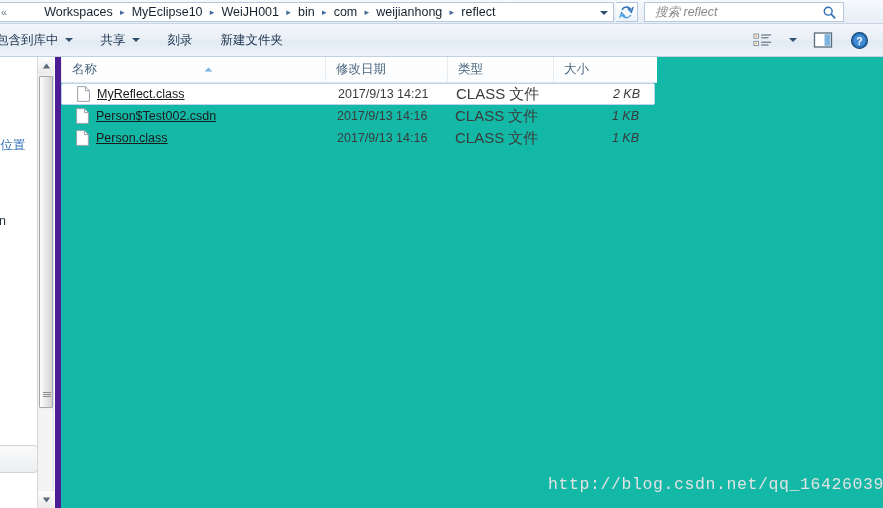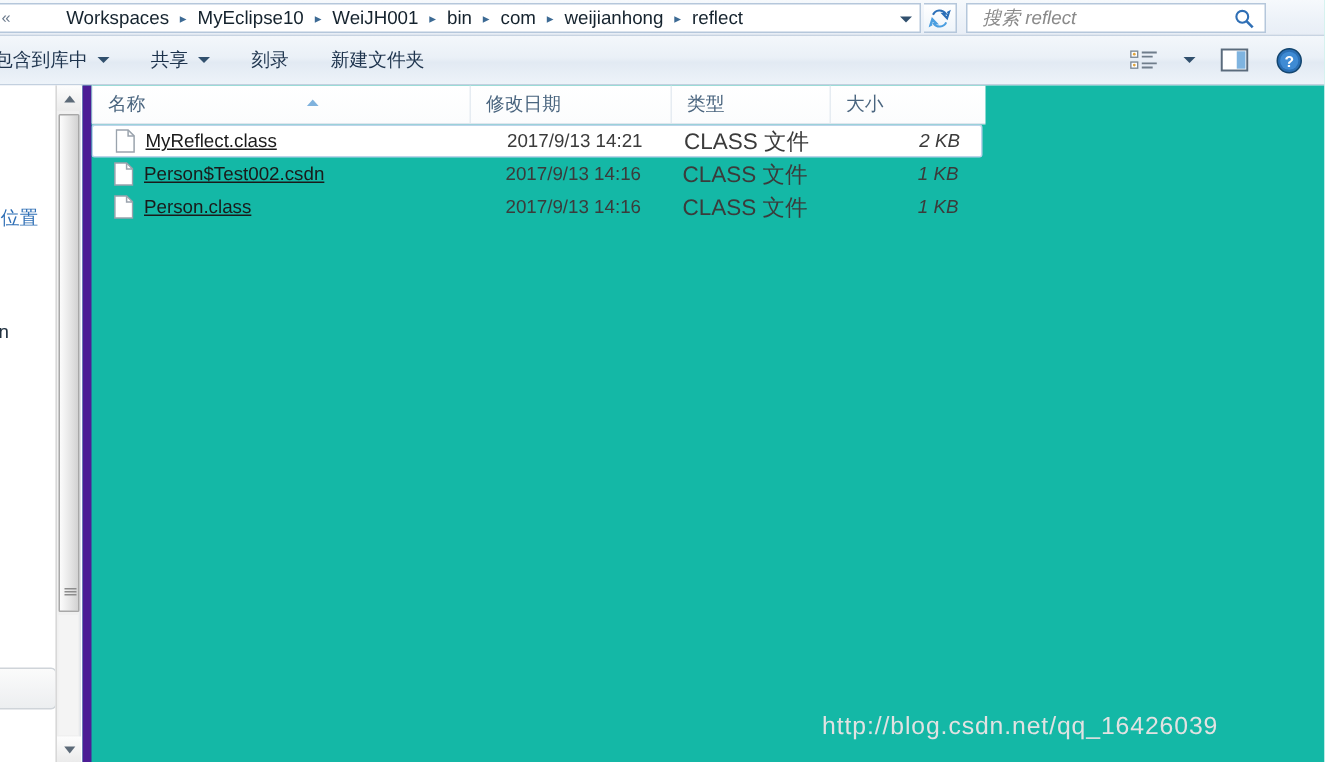--- a/index.html
+++ b/index.html
@@ -231,21 +231,21 @@
   }
   .cell-size {
     position: absolute; left: 500px; width: 78px;
     text-align: right;
     font-size: 12.5px; color: #3b3b3b; white-space: nowrap; font-style: italic;
   }
   .fileicon { width: 13px; height: 16px; display: block; }
 
   .watermark {
     position: absolute; left: 548px; top: 475px;
-    font-family: Liberation Sans, sans-serif;
+    font-family: Liberation Mono, monospace;
     font-size: 16.5px; color: #e2e2e2;
     letter-spacing: .6px; white-space: nowrap;
     user-select: none;
   }
 </style>
 </head>
 <body>
 
 <div id="app">
 
@@ -372,21 +372,21 @@
 
     <div class="colheader" id="colheader-host">
       <span class="sortmark">
         <svg width="9" height="5" viewBox="0 0 9 5">
           <polygon points="4.5,0.4 8.4,4.6 0.6,4.6" fill="#7fb2dd"></polygon>
         </svg>
       </span>
     <div class="ch" style="left: 0px; width: 268px;">
           <span>名称</span>
         </div>
-        <div class="ch" style="left: 252px; width: 118px;">
+        <div class="ch" style="left: 264px; width: 118px;">
           <span>修改日期</span>
         </div>
         <div class="ch" style="left: 386px; width: 106px;">
           <span>类型</span>
         </div>
         <div class="ch" style="left: 492px; width: 103px;">
           <span>大小</span>
         </div>
       </div>
 

